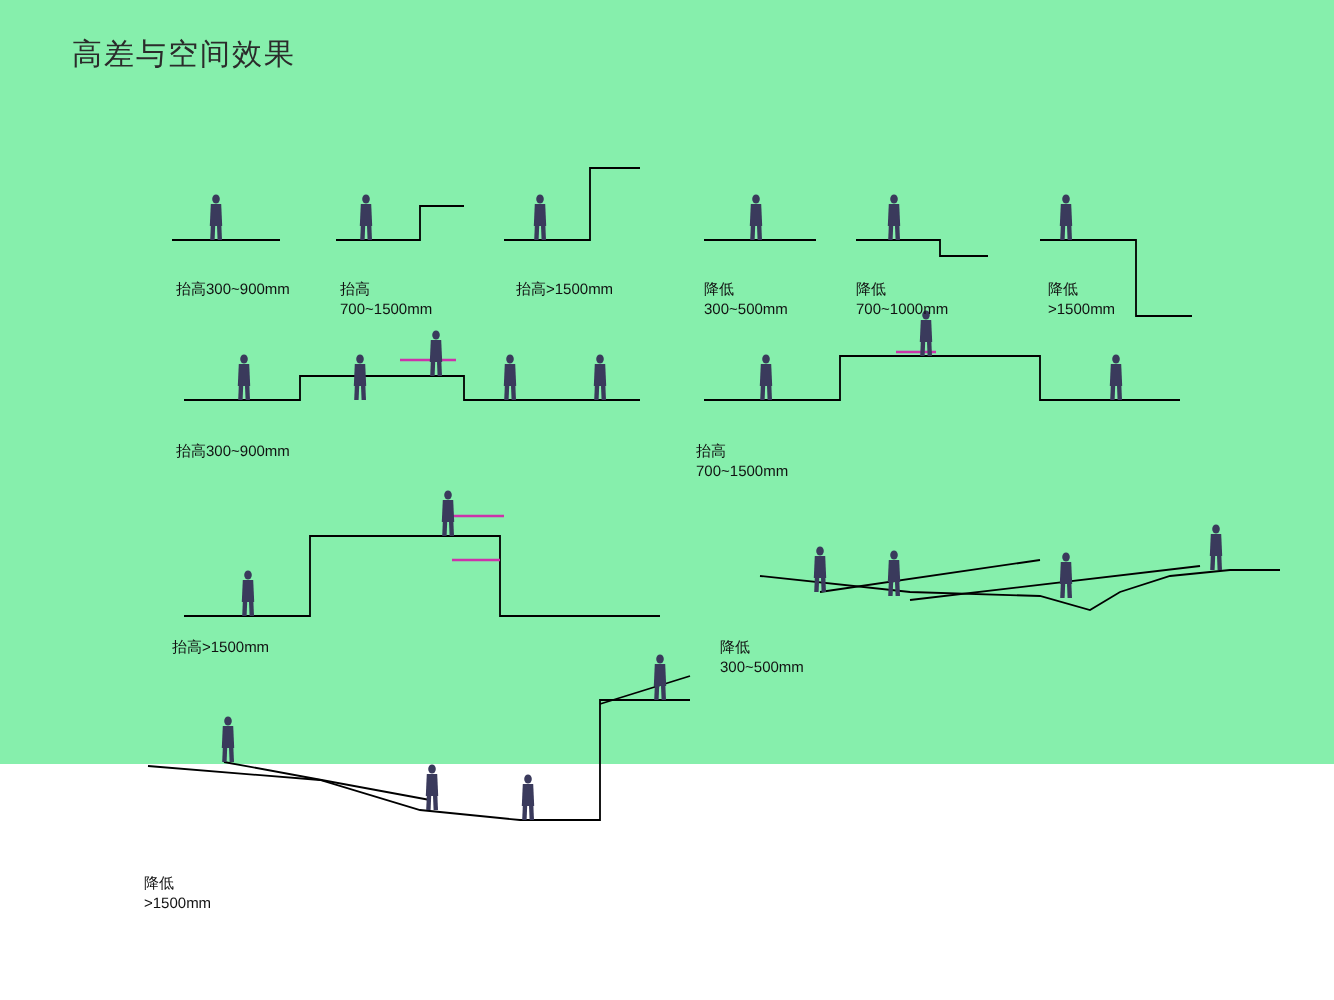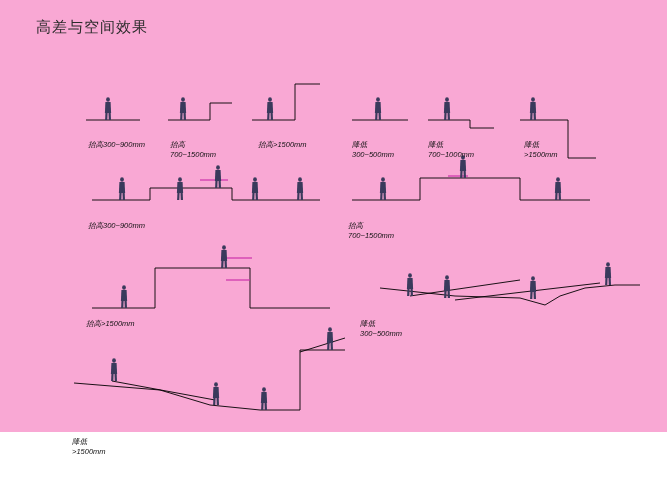--- a/index.html
+++ b/index.html
@@ -9,40 +9,39 @@
   body {
     width: 667px;
     height: 500px;
     background: #ffffff;
     font-family: "Liberation Sans", sans-serif;
     overflow: hidden;
   }
   #page {
     position: relative;
     width: 667px;
-    height: 432px;
-    background: #f9a8d4;
+    height: 382px;
+    background: #86efac;
   }
   #title {
     position: absolute;
     left: 36px;
     top: 18px;
     font-size: 15px;
     color: #2b2b2b;
     letter-spacing: 1px;
     white-space: nowrap;
   }
   .label {
     position: absolute;
     font-size: 7.5px;
     line-height: 10px;
     color: #111111;
     white-space: pre;
     font-family: "Liberation Sans", sans-serif;
-    font-style: italic;
   }
   .svg-layer {
     position: absolute;
     left: 0;
     top: 0;
     width: 667px;
     height: 500px;
   }
 </style>
 </head>

